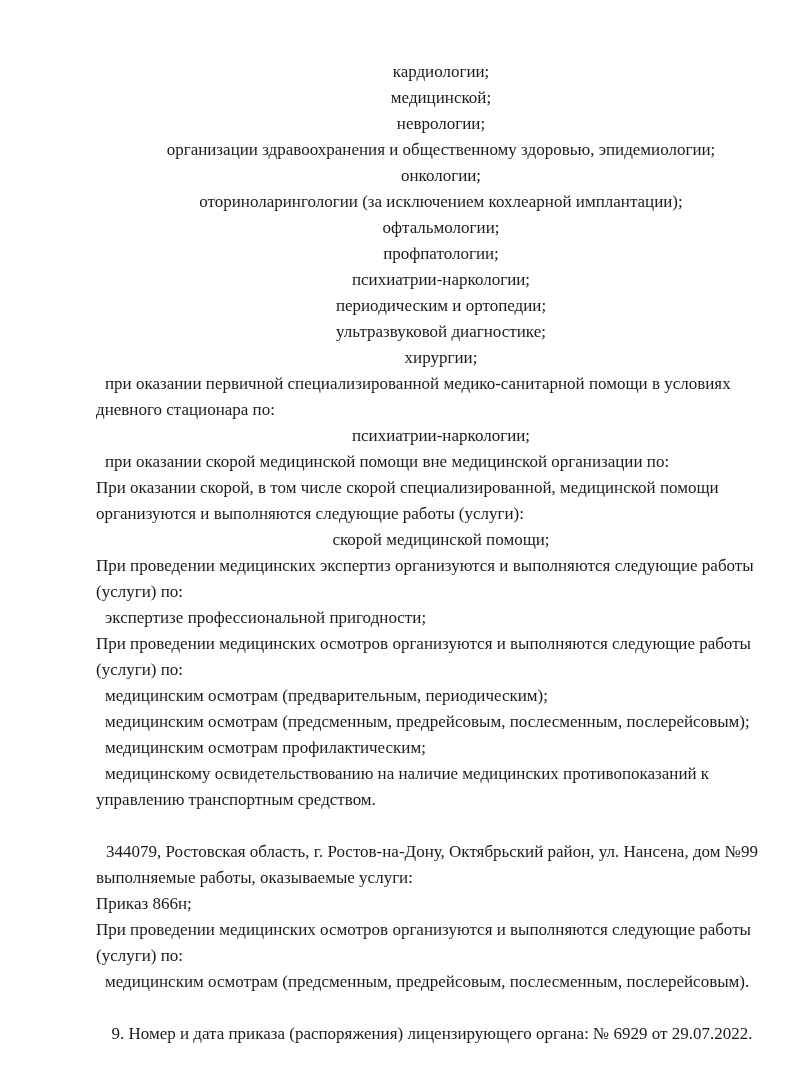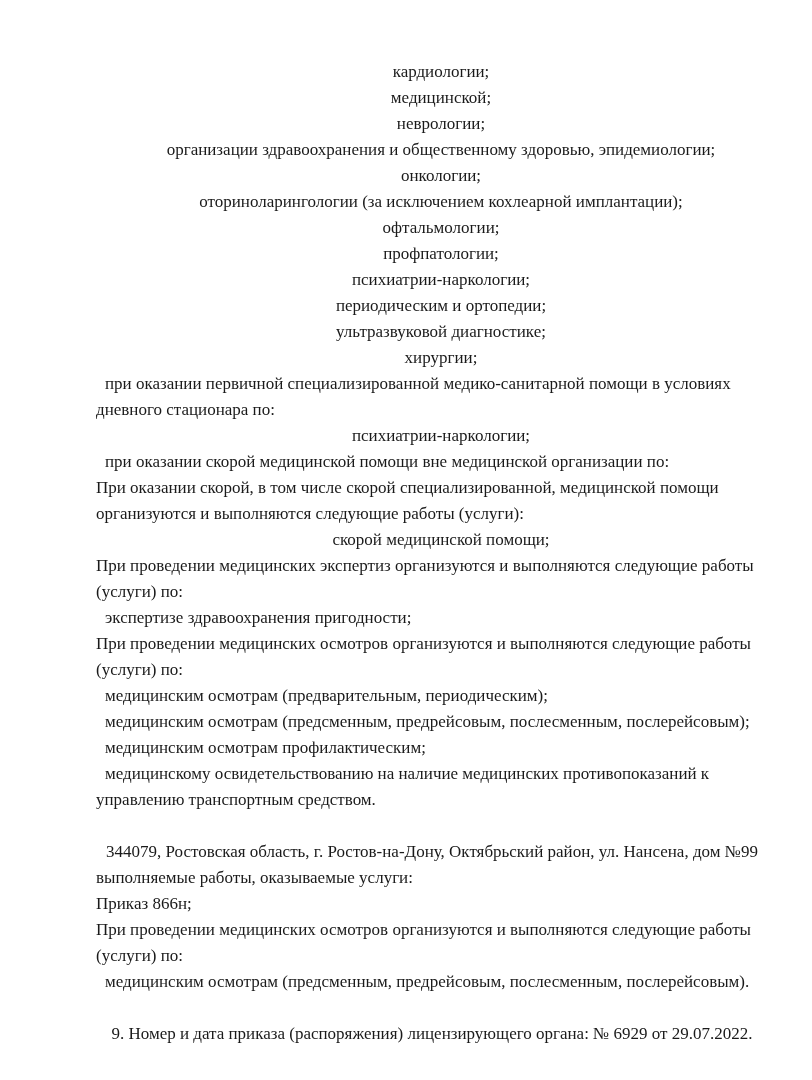--- a/index.html
+++ b/index.html
@@ -51,21 +51,21 @@
       <p class="line indent-2">психиатрии-наркологии;</p>
       <p class="line indent-2">периодическим и ортопедии;</p>
       <p class="line indent-2">ультразвуковой диагностике;</p>
       <p class="line indent-2">хирургии;</p>
       <p class="line indent-1">при оказании первичной специализированной медико-санитарной помощи в условиях дневного стационара по:</p>
       <p class="line indent-2">психиатрии-наркологии;</p>
       <p class="line indent-1">при оказании скорой медицинской помощи вне медицинской организации по:</p>
       <p class="line indent-0">При оказании скорой, в том числе скорой специализированной, медицинской помощи организуются и выполняются следующие работы (услуги):</p>
       <p class="line indent-2">скорой медицинской помощи;</p>
       <p class="line indent-0">При проведении медицинских экспертиз организуются и выполняются следующие работы (услуги) по:</p>
-      <p class="line indent-1">экспертизе здравоохранения пригодности;</p>
+      <p class="line indent-1">экспертизе профессиональной пригодности;</p>
       <p class="line indent-0">При проведении медицинских осмотров организуются и выполняются следующие работы (услуги) по:</p>
       <p class="line indent-1">медицинским осмотрам (предварительным, периодическим);</p>
       <p class="line indent-1">медицинским осмотрам (предсменным, предрейсовым, послесменным, послерейсовым);</p>
       <p class="line indent-1">медицинским осмотрам профилактическим;</p>
       <p class="line indent-1">медицинскому освидетельствованию на наличие медицинских противопоказаний к управлению транспортным средством.</p>
       <p class="line indent-0 gap">344079, Ростовская область, г. Ростов-на-Дону, Октябрьский район, ул. Нансена, дом №99</p>
       <p class="line indent-0">выполняемые работы, оказываемые услуги:</p>
       <p class="line indent-0">Приказ 866н;</p>
       <p class="line indent-0">При проведении медицинских осмотров организуются и выполняются следующие работы (услуги) по:</p>
       <p class="line indent-1">медицинским осмотрам (предсменным, предрейсовым, послесменным, послерейсовым).</p>

